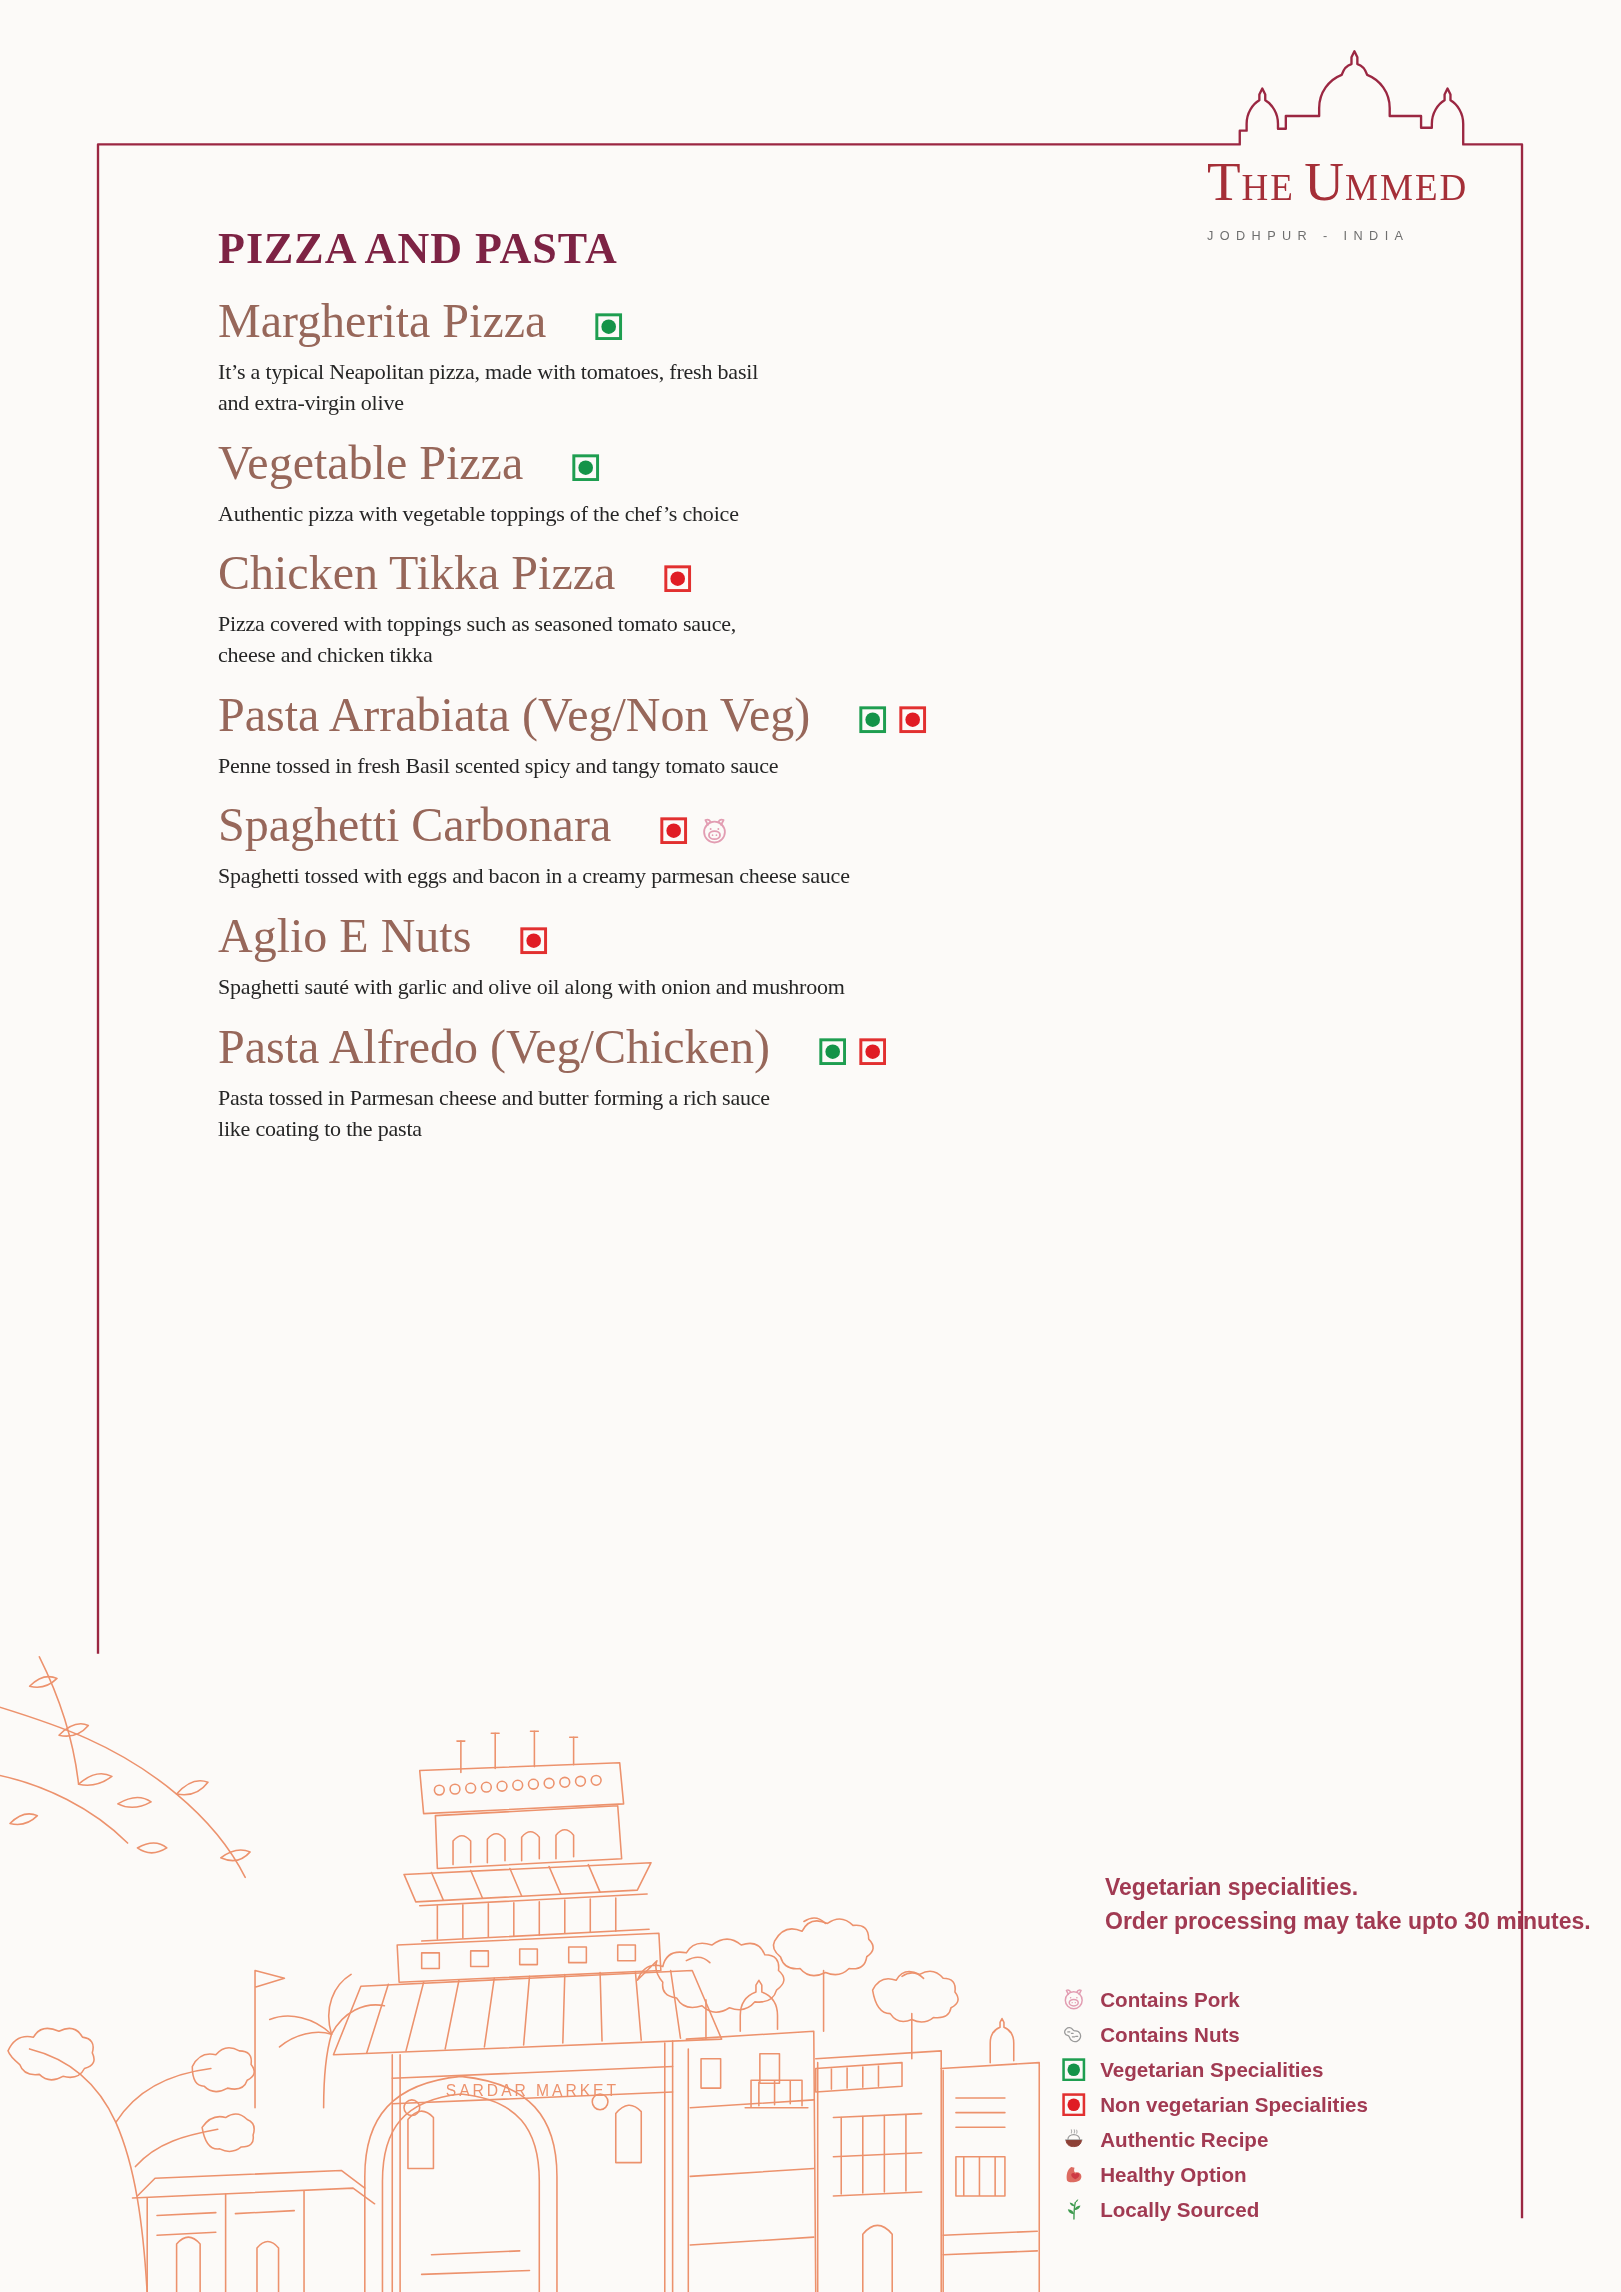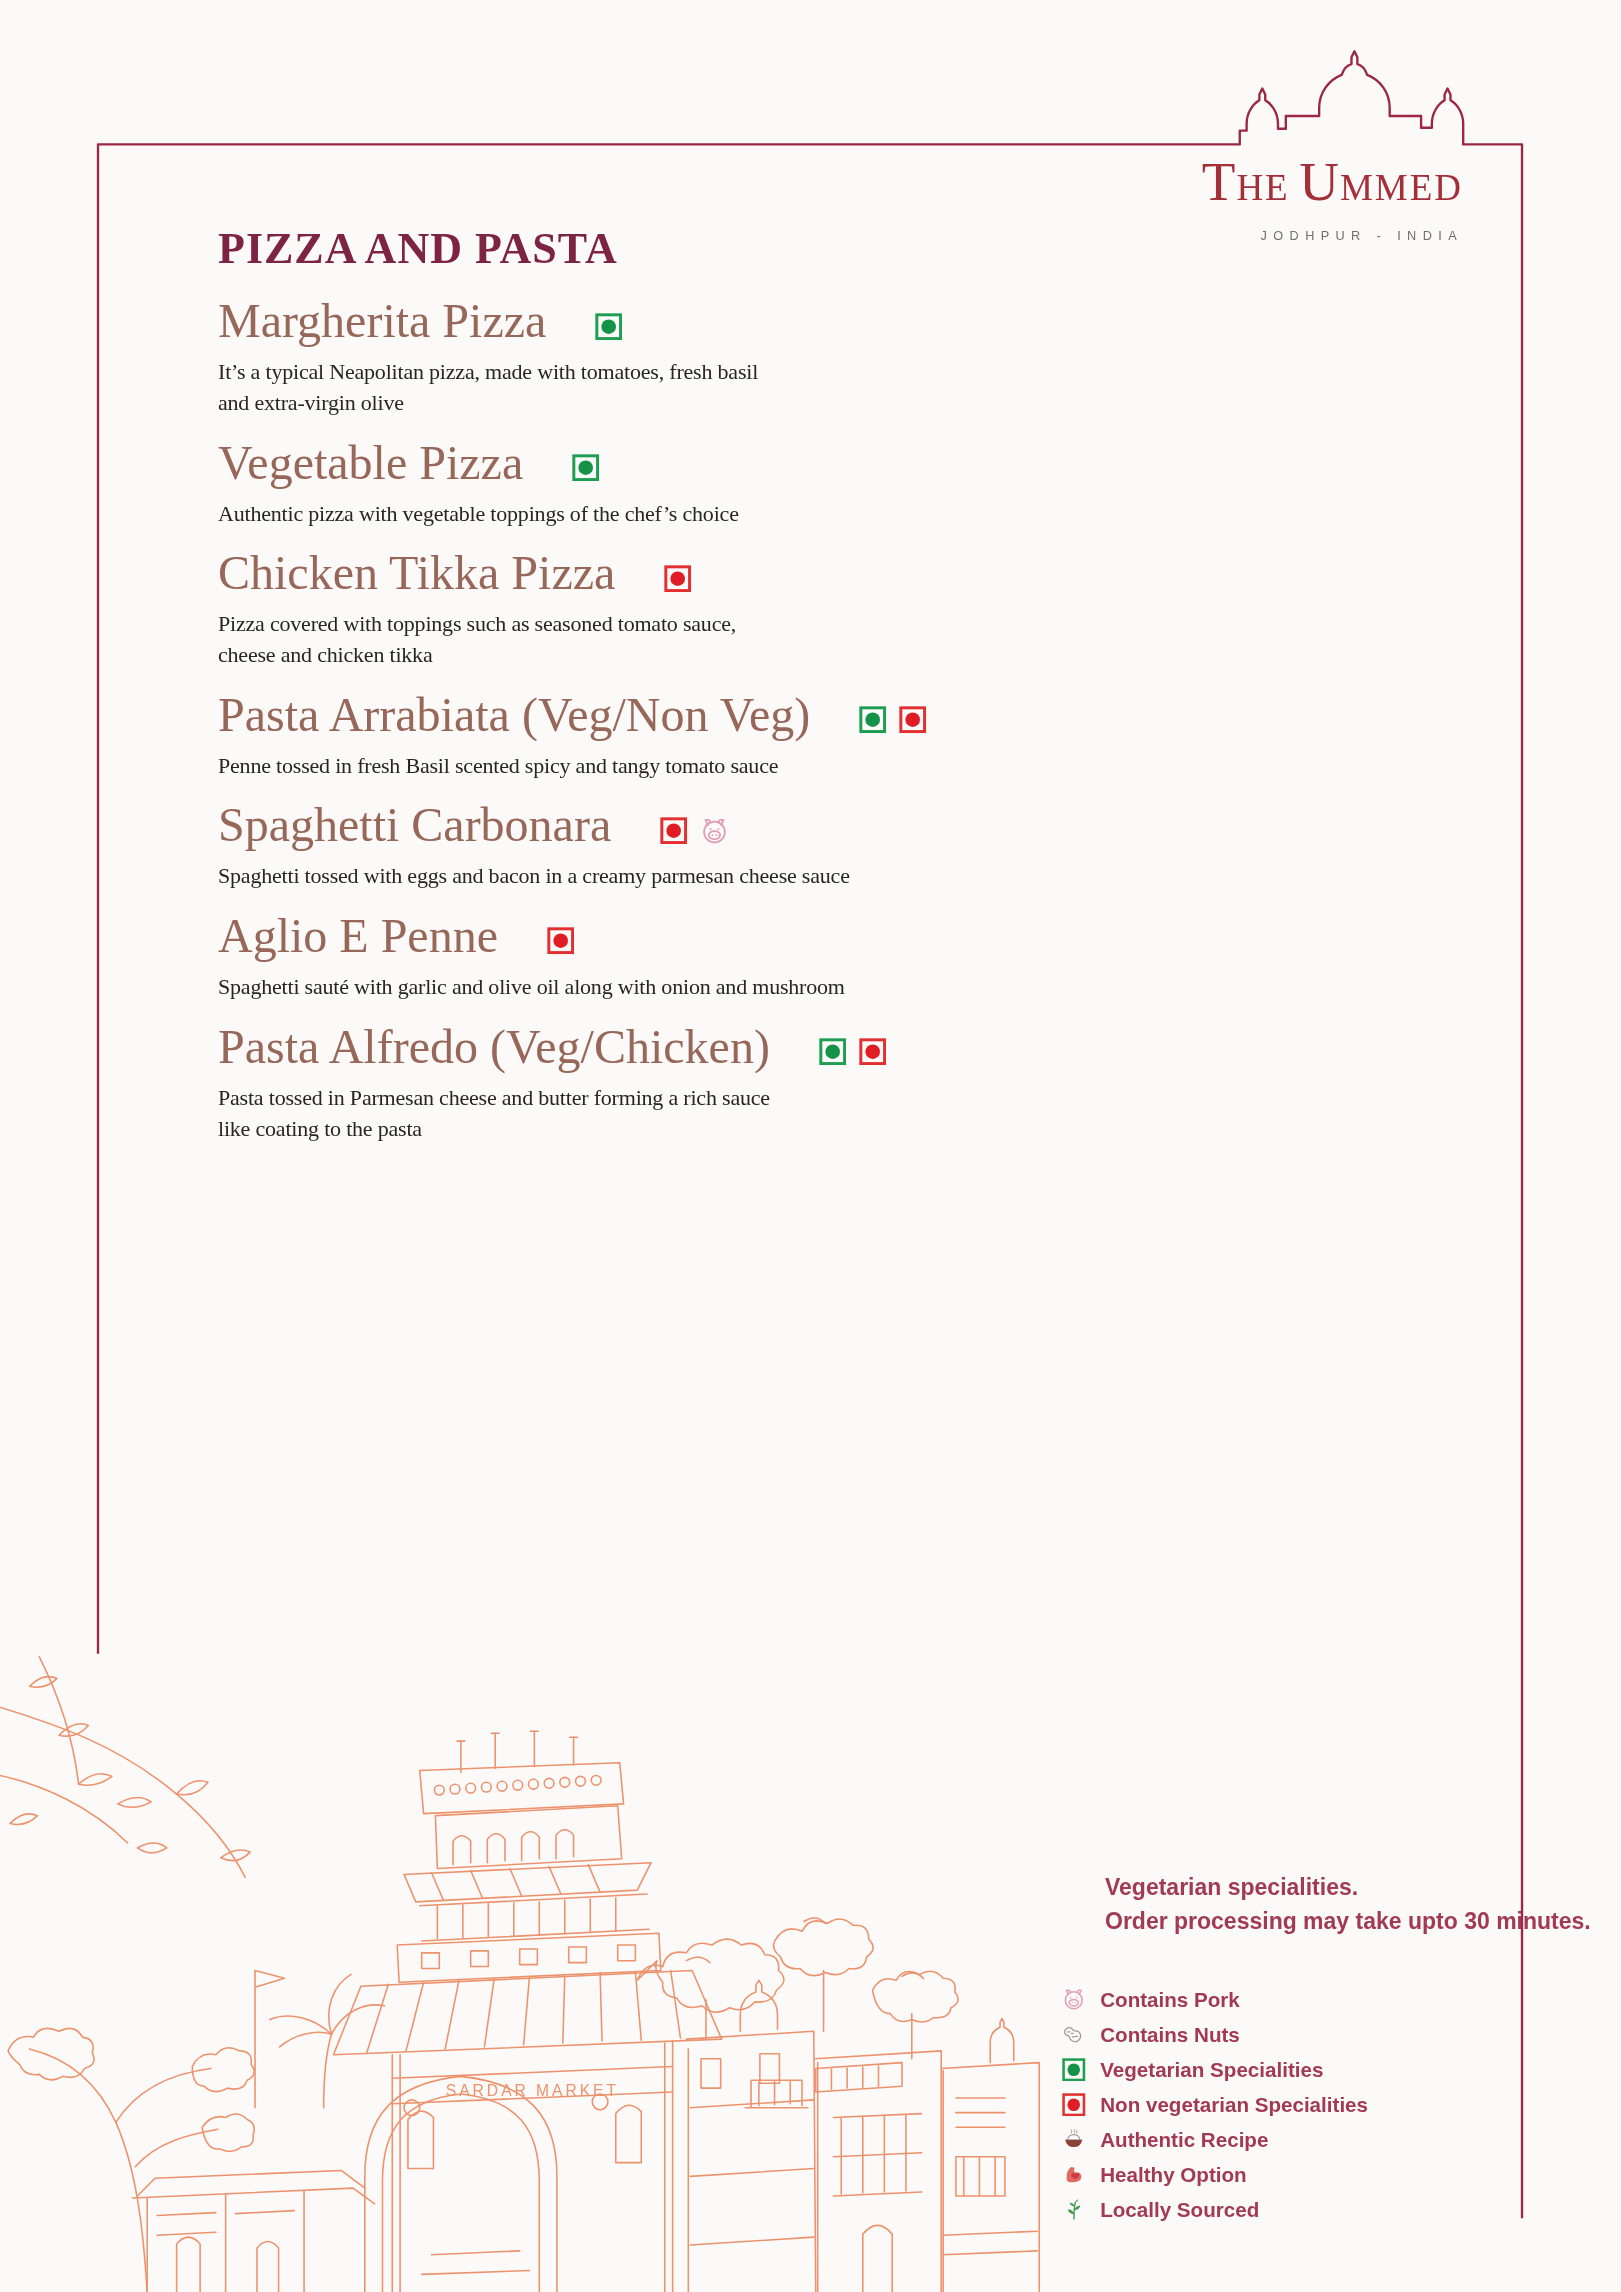--- a/index.html
+++ b/index.html
@@ -5,21 +5,21 @@
   html,body{margin:0;padding:0;background:#e9e9e9;}
   #page{
     position:relative;width:1621px;height:2293px;margin:0 auto;
     background:#FCFAF8;overflow:hidden;
     font-family:"Liberation Serif",serif;
   }
   svg{display:block}
   
   #frame{position:absolute;left:0;top:0;pointer-events:none;}
   
-  #logo{position:absolute;left:1159px;top:155px;width:304px;text-align:right;color:#A52F38;}
+  #logo{position:absolute;left:1207px;top:155px;width:304px;text-align:left;color:#A52F38;}
   #logo .word{font-family:"Liberation Serif",serif;white-space:nowrap;line-height:53px;}
   #logo .big{font-size:55px;letter-spacing:1px;}
   #logo .small{font-size:37px;letter-spacing:2px;}
   #logo .sub{margin-top:7.8px;font-family:"Liberation Sans",sans-serif;font-size:12.7px;letter-spacing:6.4px;color:#6F6F6F;white-space:nowrap;}
   
   #title{position:absolute;left:218px;top:223px;font-size:44px;font-weight:bold;letter-spacing:1px;color:#7D2344;margin:0;}
   
   #menu{position:absolute;left:218px;top:297px;width:961px;}
   .item{margin-bottom:20.6px;}
   .item-head{line-height:48px;white-space:nowrap;}
@@ -151,21 +151,21 @@
 </span>
       </div>
       <div class="item-desc">
         <div>Spaghetti tossed with eggs and bacon in a creamy parmesan cheese sauce</div>
           <div></div>
       </div>
     </div>
 
     <div class="item">
       <div class="item-head">
-        <span class="item-name">Aglio E Penne</span>
+        <span class="item-name">Aglio E Nuts</span>
         <span class="badges">
   <svg class="badge" width="27.4" height="27.4" viewBox="0 0 24 24">
     <rect x="1.6" y="1.6" width="20.8" height="20.8" fill="none" stroke="#E23030" stroke-width="2.6"></rect>
     <circle cx="12" cy="12" r="6.4" fill="#E01C24"></circle>
   </svg>
 </span>
       </div>
       <div class="item-desc">
         <div>Spaghetti sauté with garlic and olive oil along with onion and mushroom</div>
           <div></div>

